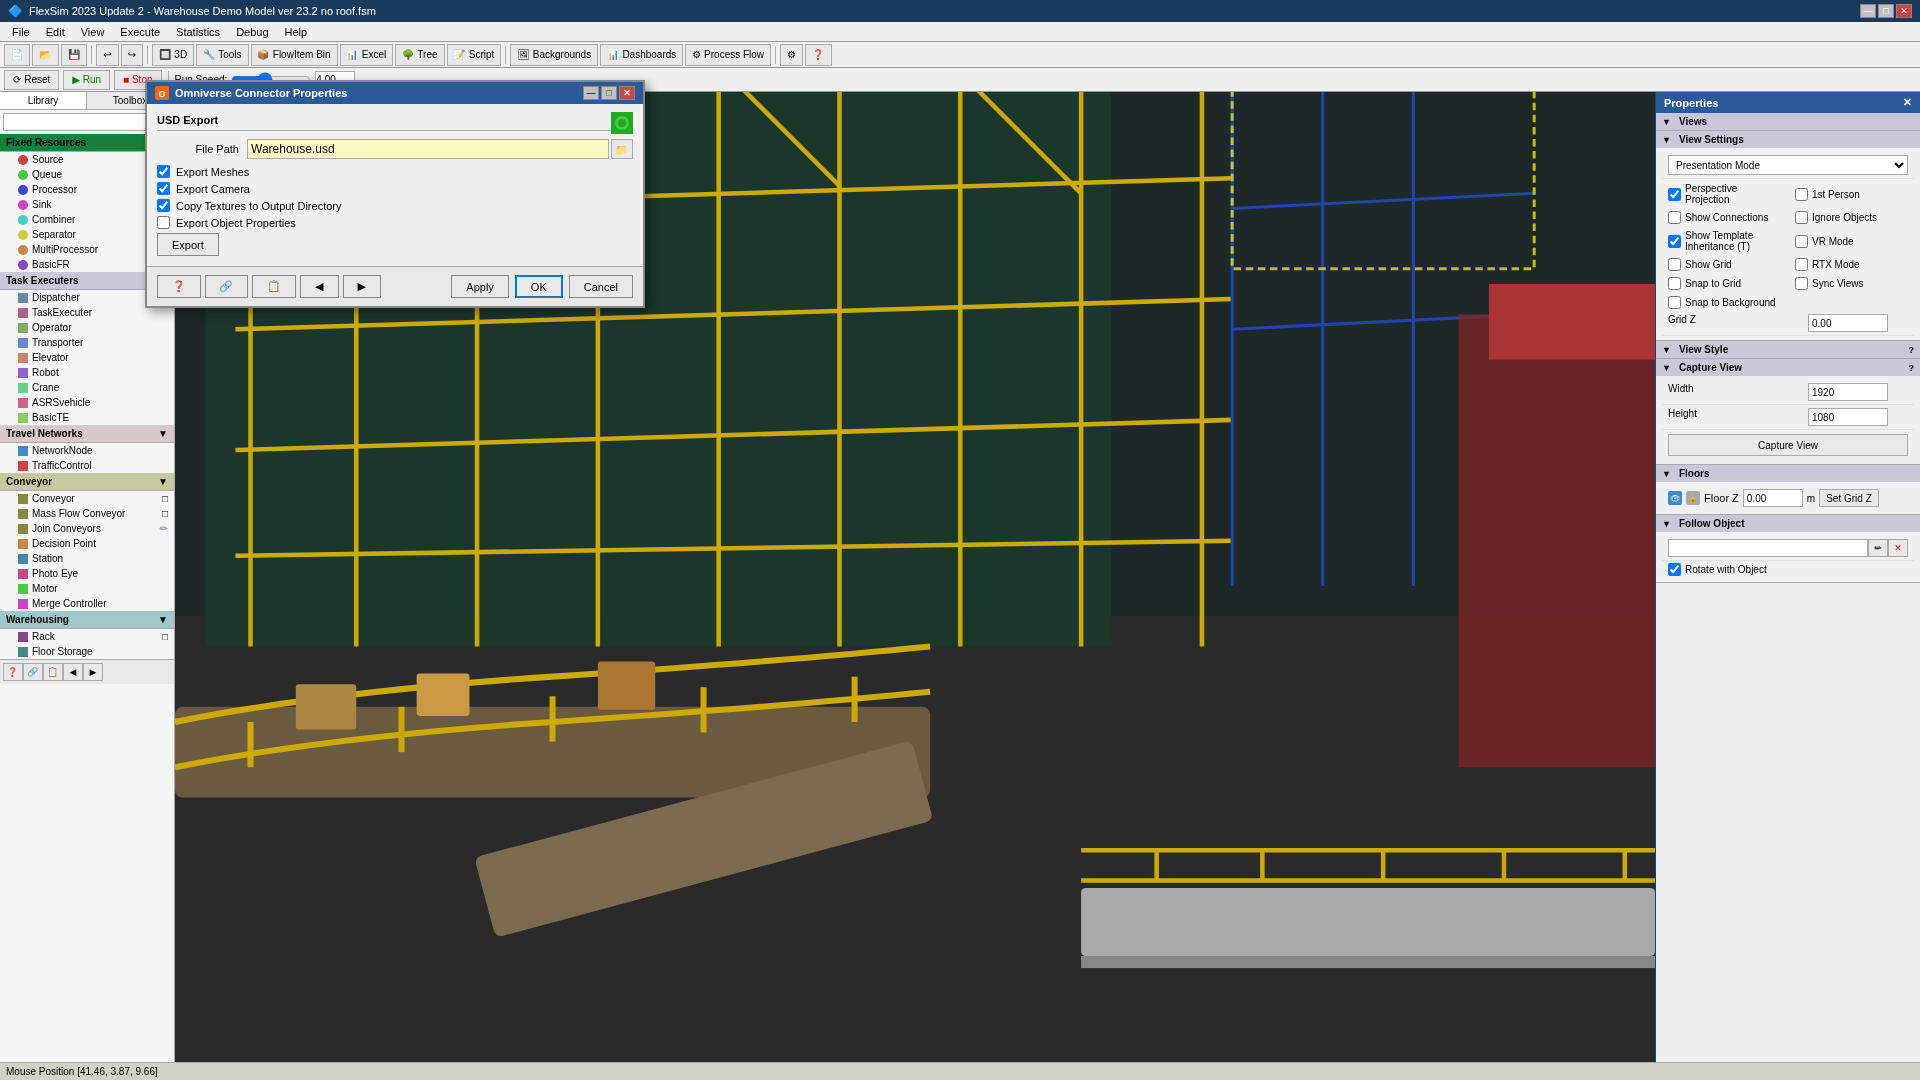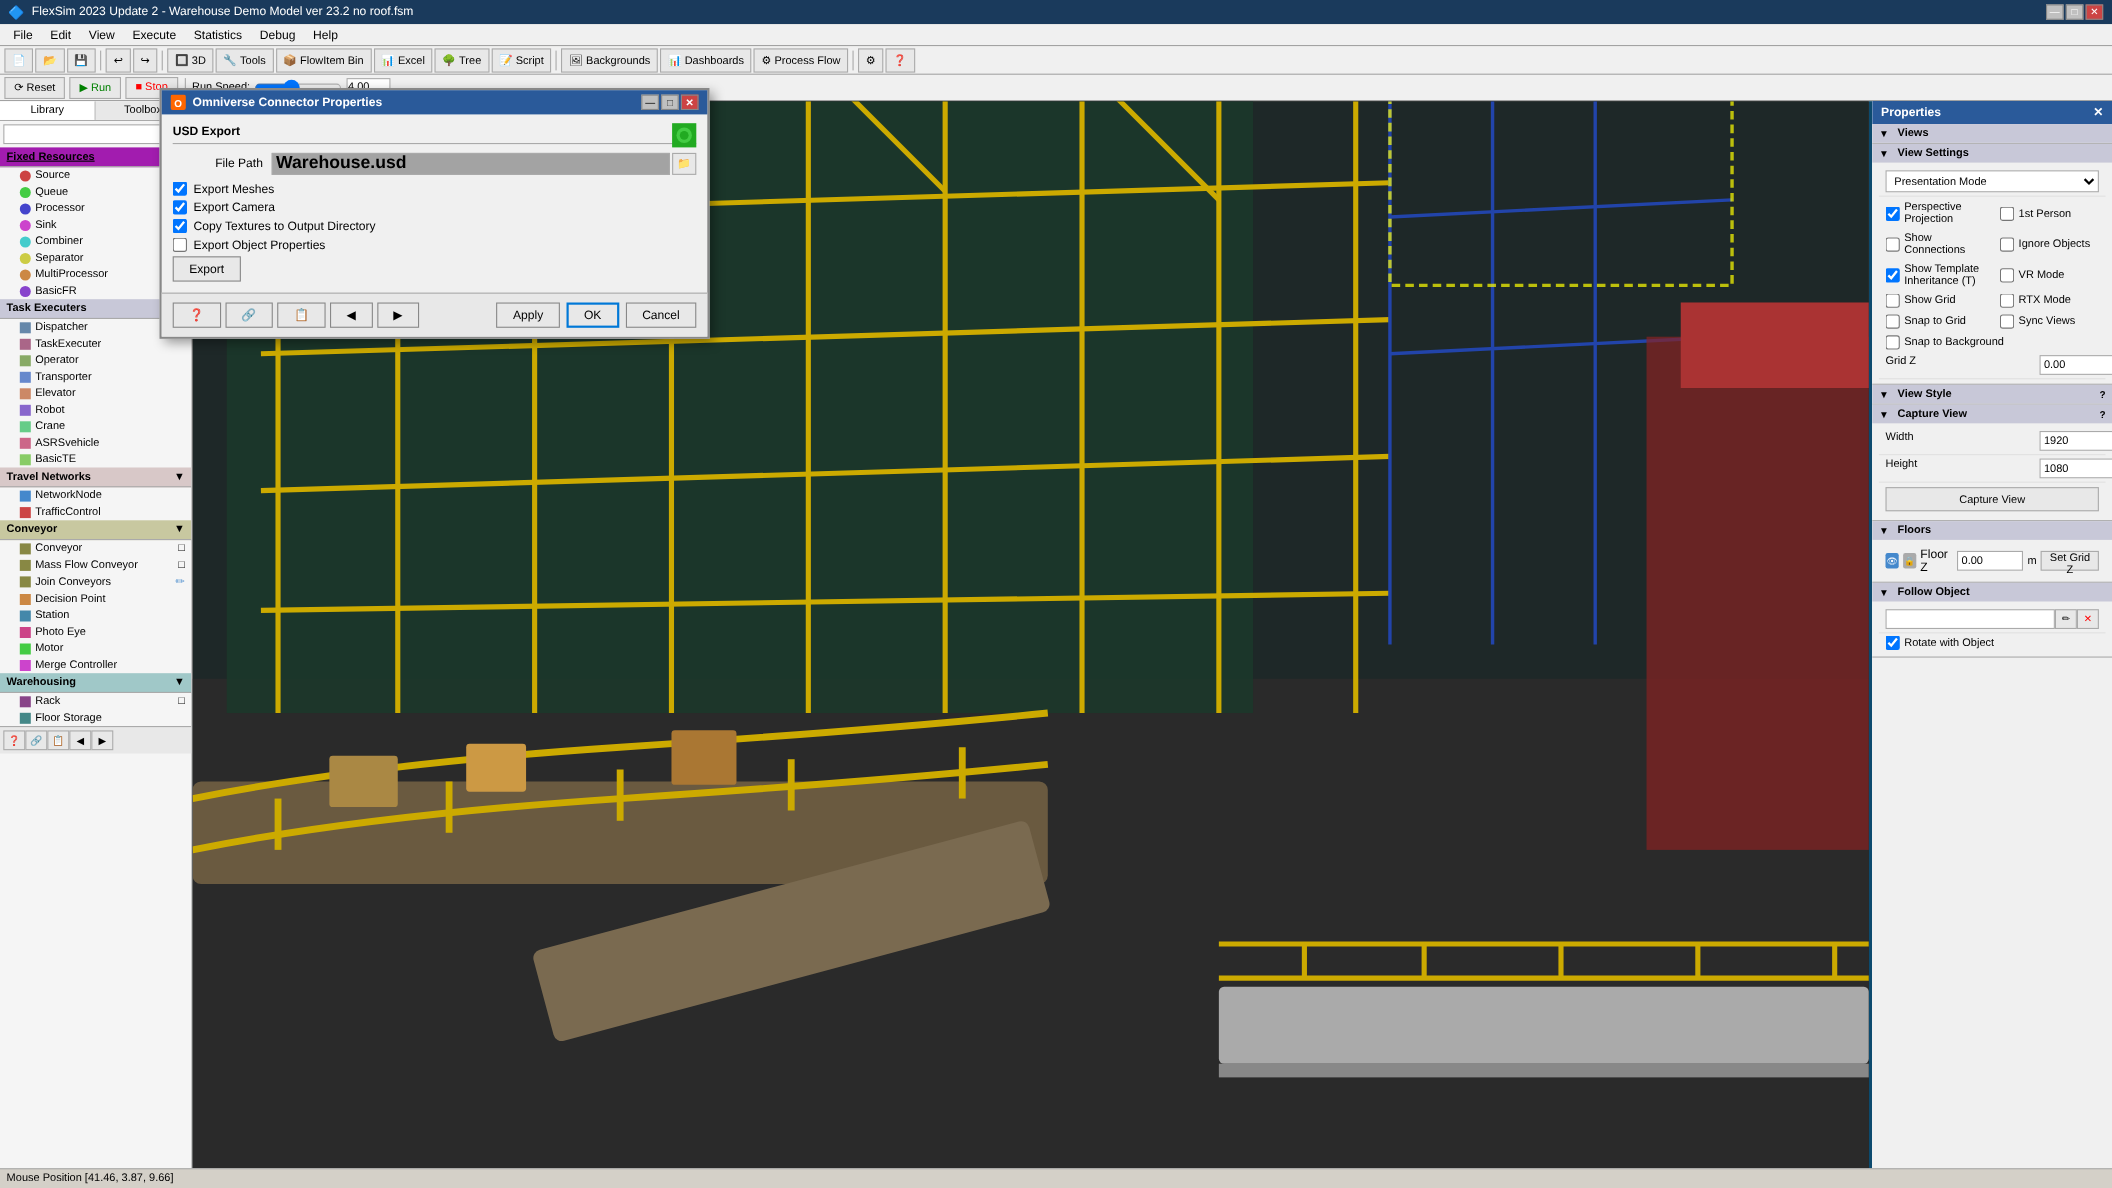--- a/index.html
+++ b/index.html
@@ -35,41 +35,41 @@
     .sidebar-search { padding: 3px; }
     .sidebar-search input { width: 100%; height: 18px; font-size: 10px; border: 1px solid #aaa; padding: 1px 3px; }
     .sidebar-category { background: #c8d8e8; padding: 3px 6px; font-weight: bold; font-size: 10px; border-bottom: 1px solid #aaa; cursor: pointer; display: flex; align-items: center; justify-content: space-between; }
     .sidebar-item { padding: 2px 6px 2px 18px; cursor: pointer; display: flex; align-items: center; gap: 4px; font-size: 10px; }
 
     
     .viewport { flex: 1; background: #2a2a2a; position: relative; overflow: hidden; }
     .viewport-overlay { position: absolute; bottom: 5px; left: 5px; color: #aaa; font-size: 10px; }
 
     
-    .right-panel { width: 221px; background: #f0f0f0; border-left: 3px solid #0c4a6e; overflow-y: auto; font-size: 11px; flex-shrink: 0; }
+    .right-panel { width: 265px; background: #f0f0f0; border-left: 1px solid #0c4a6e; overflow-y: auto; font-size: 11px; flex-shrink: 0; }
     .panel-section { border-bottom: 1px solid #aaa; }
     .panel-section-header { background: #c8c8d8; padding: 3px 6px; font-weight: bold; font-size: 10px; display: flex; align-items: center; gap: 4px; cursor: pointer; }
     .panel-row { display: flex; align-items: flex-start; padding: 3px 6px; border-bottom: 1px solid #e0e0e0; }
     .panel-label { width: 140px; font-size: 10px; flex-shrink: 0; }
     .panel-input { width: 100%; height: 18px; font-size: 10px; border: 1px solid #aaa; padding: 1px 3px; background: white; }
     .panel-checkbox { margin-right: 4px; }
     .panel-checkbox-row { display: flex; align-items: center; padding: 2px 6px; font-size: 10px; }
 
     
     .dialog-overlay { position: absolute; top: 0; left: 0; right: 0; bottom: 0; z-index: 100; }
     .dialog { position: absolute; top: 80px; left: 145px; width: 500px; background: #f0f0f0; border: 2px solid #888; box-shadow: 4px 4px 10px rgba(0,0,0,0.4); z-index: 200; }
     .dialog-title { background: #2a5a9a; color: white; padding: 4px 8px; display: flex; align-items: center; justify-content: space-between; font-size: 11px; font-weight: bold; }
     .dialog-title-left { display: flex; align-items: center; gap: 6px; }
     .dialog-controls { display: flex; gap: 2px; }
     .dialog-btn { width: 16px; height: 14px; background: #c0c0c0; border: 1px solid #888; font-size: 9px; display: flex; align-items: center; justify-content: center; cursor: pointer; color: #333; }
     .dialog-body { padding: 10px; }
     .dialog-section-label { font-weight: bold; font-size: 11px; margin-bottom: 8px; border-bottom: 1px solid #aaa; padding-bottom: 4px; }
     .form-row { display: flex; align-items: center; margin-bottom: 6px; }
     .form-label { width: 90px; font-size: 11px; text-align: right; padding-right: 8px; }
-    .form-input { flex: 1; height: 20px; font-size: 16px; border: 1px solid #aaa; padding: 1px 3px; background: #a3a3a3; font-weight: bold; }
+    .form-input { flex: 1; height: 20px; font-size: 12px; border: 1px solid #aaa; padding: 1px 3px; background: #fef9c3; }
     .form-browse { width: 22px; height: 20px; background: #e8e8e8; border: 1px solid #aaa; cursor: pointer; display: flex; align-items: center; justify-content: center; font-size: 10px; margin-left: 2px; }
     .checkbox-row { display: flex; align-items: center; margin-bottom: 4px; font-size: 11px; }
     .checkbox-row input[type=checkbox] { margin-right: 6px; }
     .subdirectory-row { display: flex; align-items: center; margin-bottom: 6px; padding-left: 20px; }
     .subdirectory-label { width: 70px; font-size: 11px; text-align: right; padding-right: 8px; }
     .property-box { border: 1px solid #aaa; background: white; padding: 4px; margin-bottom: 8px; min-height: 90px; }
     .property-box-inner { display: flex; align-items: flex-start; }
     .property-tables-checkbox { margin-right: 6px; margin-top: 2px; }
     .dialog-footer { display: flex; justify-content: flex-end; gap: 6px; padding: 8px 10px; border-top: 1px solid #aaa; background: #e8e8e8; }
     .dialog-footer-left { display: flex; align-items: center; gap: 4px; margin-right: auto; }
@@ -78,21 +78,21 @@
     .export-btn { height: 23px; padding: 0 14px; font-size: 11px; border: 1px solid #888; background: #e8e8e8; cursor: pointer; }
 
     
     .bottom-bar { position: absolute; bottom: 0; left: 0; right: 0; height: 18px; background: #d4d0c8; border-top: 1px solid #aaa; display: flex; align-items: center; padding: 0 6px; font-size: 10px; }
 
     
     .sidebar-nav { display: flex; align-items: center; padding: 3px; border-top: 1px solid #aaa; background: #e8e8e8; }
     .nav-btn { width: 20px; height: 18px; background: #e8e8e8; border: 1px solid #aaa; cursor: pointer; display: flex; align-items: center; justify-content: center; font-size: 9px; }
 
     
-    .cat-fixed { background: #a21caf; text-decoration: underline; }
+    .cat-fixed { background: #15803d; }
     .cat-task { background: #c8c8d8; }
     .cat-travel { background: #d8c8c8; }
     .cat-conveyors { background: #d8d8c8; }
     .cat-warehousing { background: #c8d8d8; }
 
     .color-source { background: #cc4444; }
     .color-queue { background: #44cc44; }
     .color-processor { background: #4444cc; }
     .color-sink { background: #cc44cc; }
     .color-combiner { background: #44cccc; }

